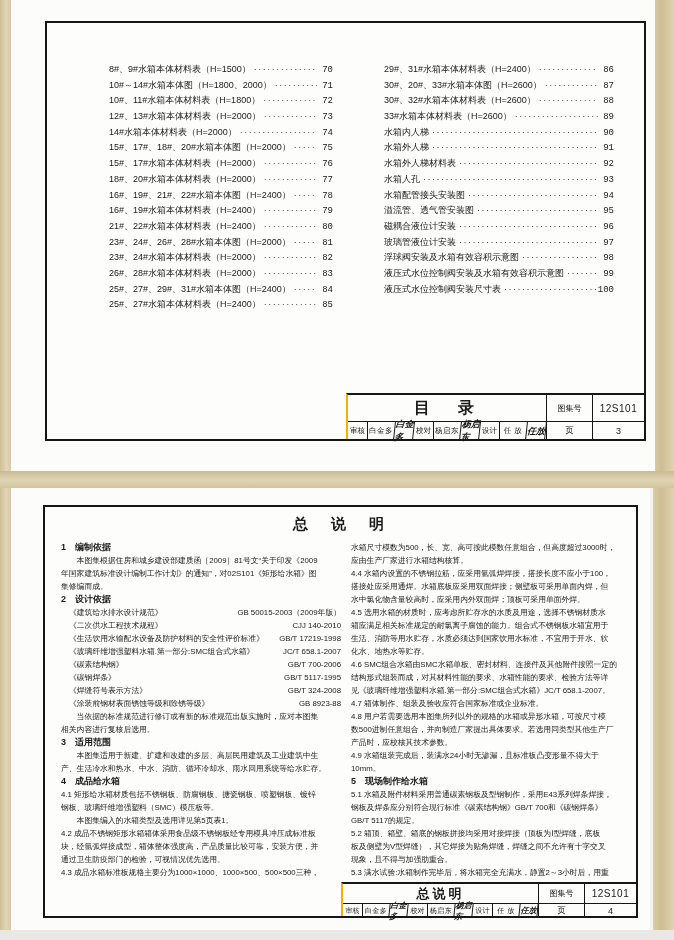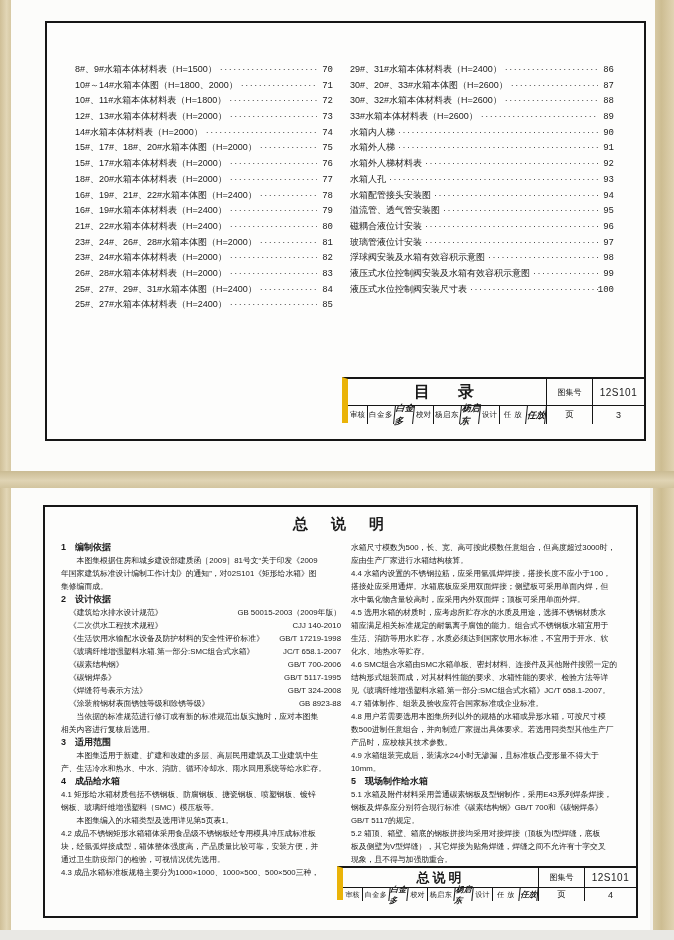--- a/index.html
+++ b/index.html
@@ -17,28 +17,28 @@
 
   .frame{position:absolute;border:2px solid #161616;background:#fdfdfc;}
   .frame1{left:45px;top:21px;width:597px;height:416px;}
   .frame2{left:43px;top:505px;width:591px;height:409px;}
 
   
   .toc-col{position:absolute;top:40px;}
   .toc-col-left{left:28px;width:258px;}
   .toc-col-right{left:303px;width:264px;}
   .toc-line{display:flex;align-items:baseline;height:15.7px;font-size:9px;white-space:nowrap;}
-  .toc-line .t{flex:0 0 auto;}
+  .toc-line .t{flex:0 0 auto;margin-left:34px;}
   .toc-line .leader{flex:1 1 auto;overflow:hidden;white-space:nowrap;color:#333;
                     font-size:9px;letter-spacing:1.5px;padding:0 3px;}
   .toc-line .leader::after{content:"································································";}
   .toc-line .p{flex:0 0 auto;min-width:16px;text-align:right;font-family:Liberation Mono, monospace;}
 
   
-  .tblock{position:absolute;right:0;bottom:16px;border-top:2px solid #161616;border-left:6px solid #eab308;background:#fdfdfc;}
+  .tblock{position:absolute;right:0;bottom:0;border-top:2px solid #161616;border-left:2px solid #eab308;background:#fdfdfc;}
   .tb1{width:296px;height:44px;}
   .tb2{width:293px;height:32px;}
   .tb-row{display:flex;align-items:stretch;}
   .tb1 .tb-row1{height:26px;}
   .tb1 .tb-row2{height:18px;border-top:1.5px solid #161616;}
   .tb2 .tb-row1{height:19px;}
   .tb2 .tb-row2{height:13px;border-top:1.5px solid #161616;}
   .tb-cell{display:flex;align-items:center;justify-content:center;box-sizing:border-box;}
   .tb-title{flex:1 1 auto;font-weight:700;}
   .tb1 .tb-title{font-size:16px;letter-spacing:6px;}

